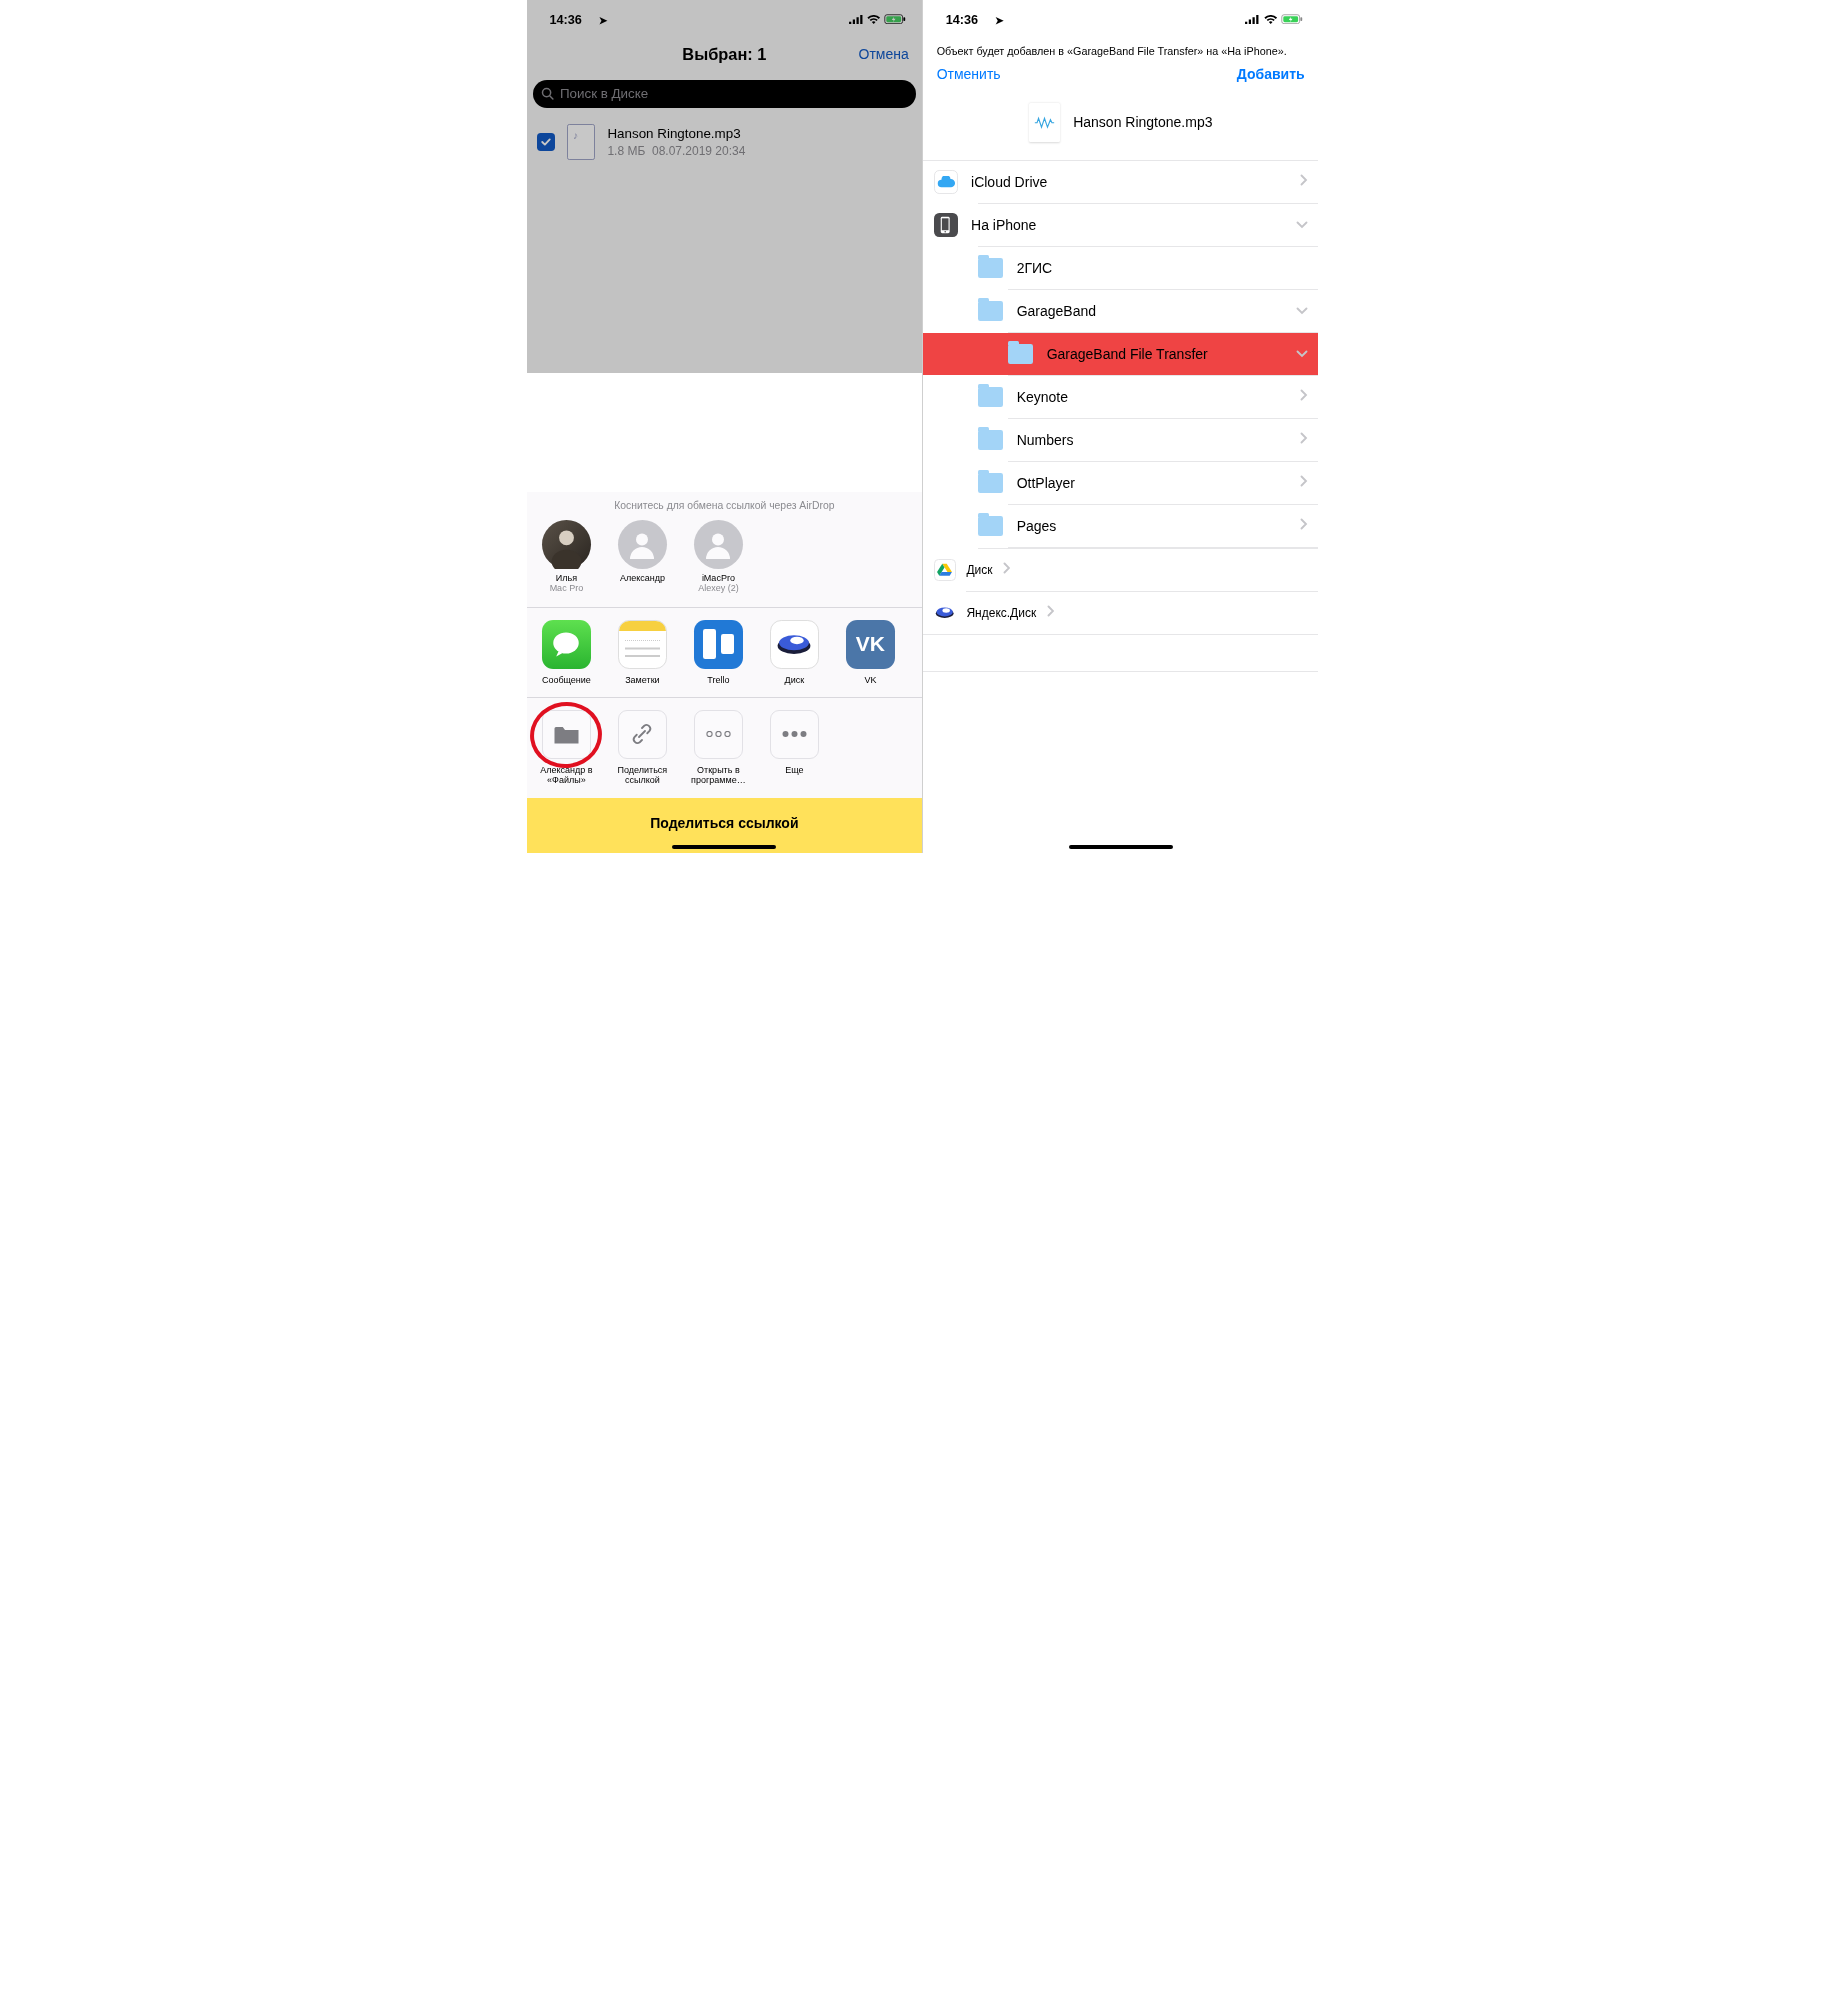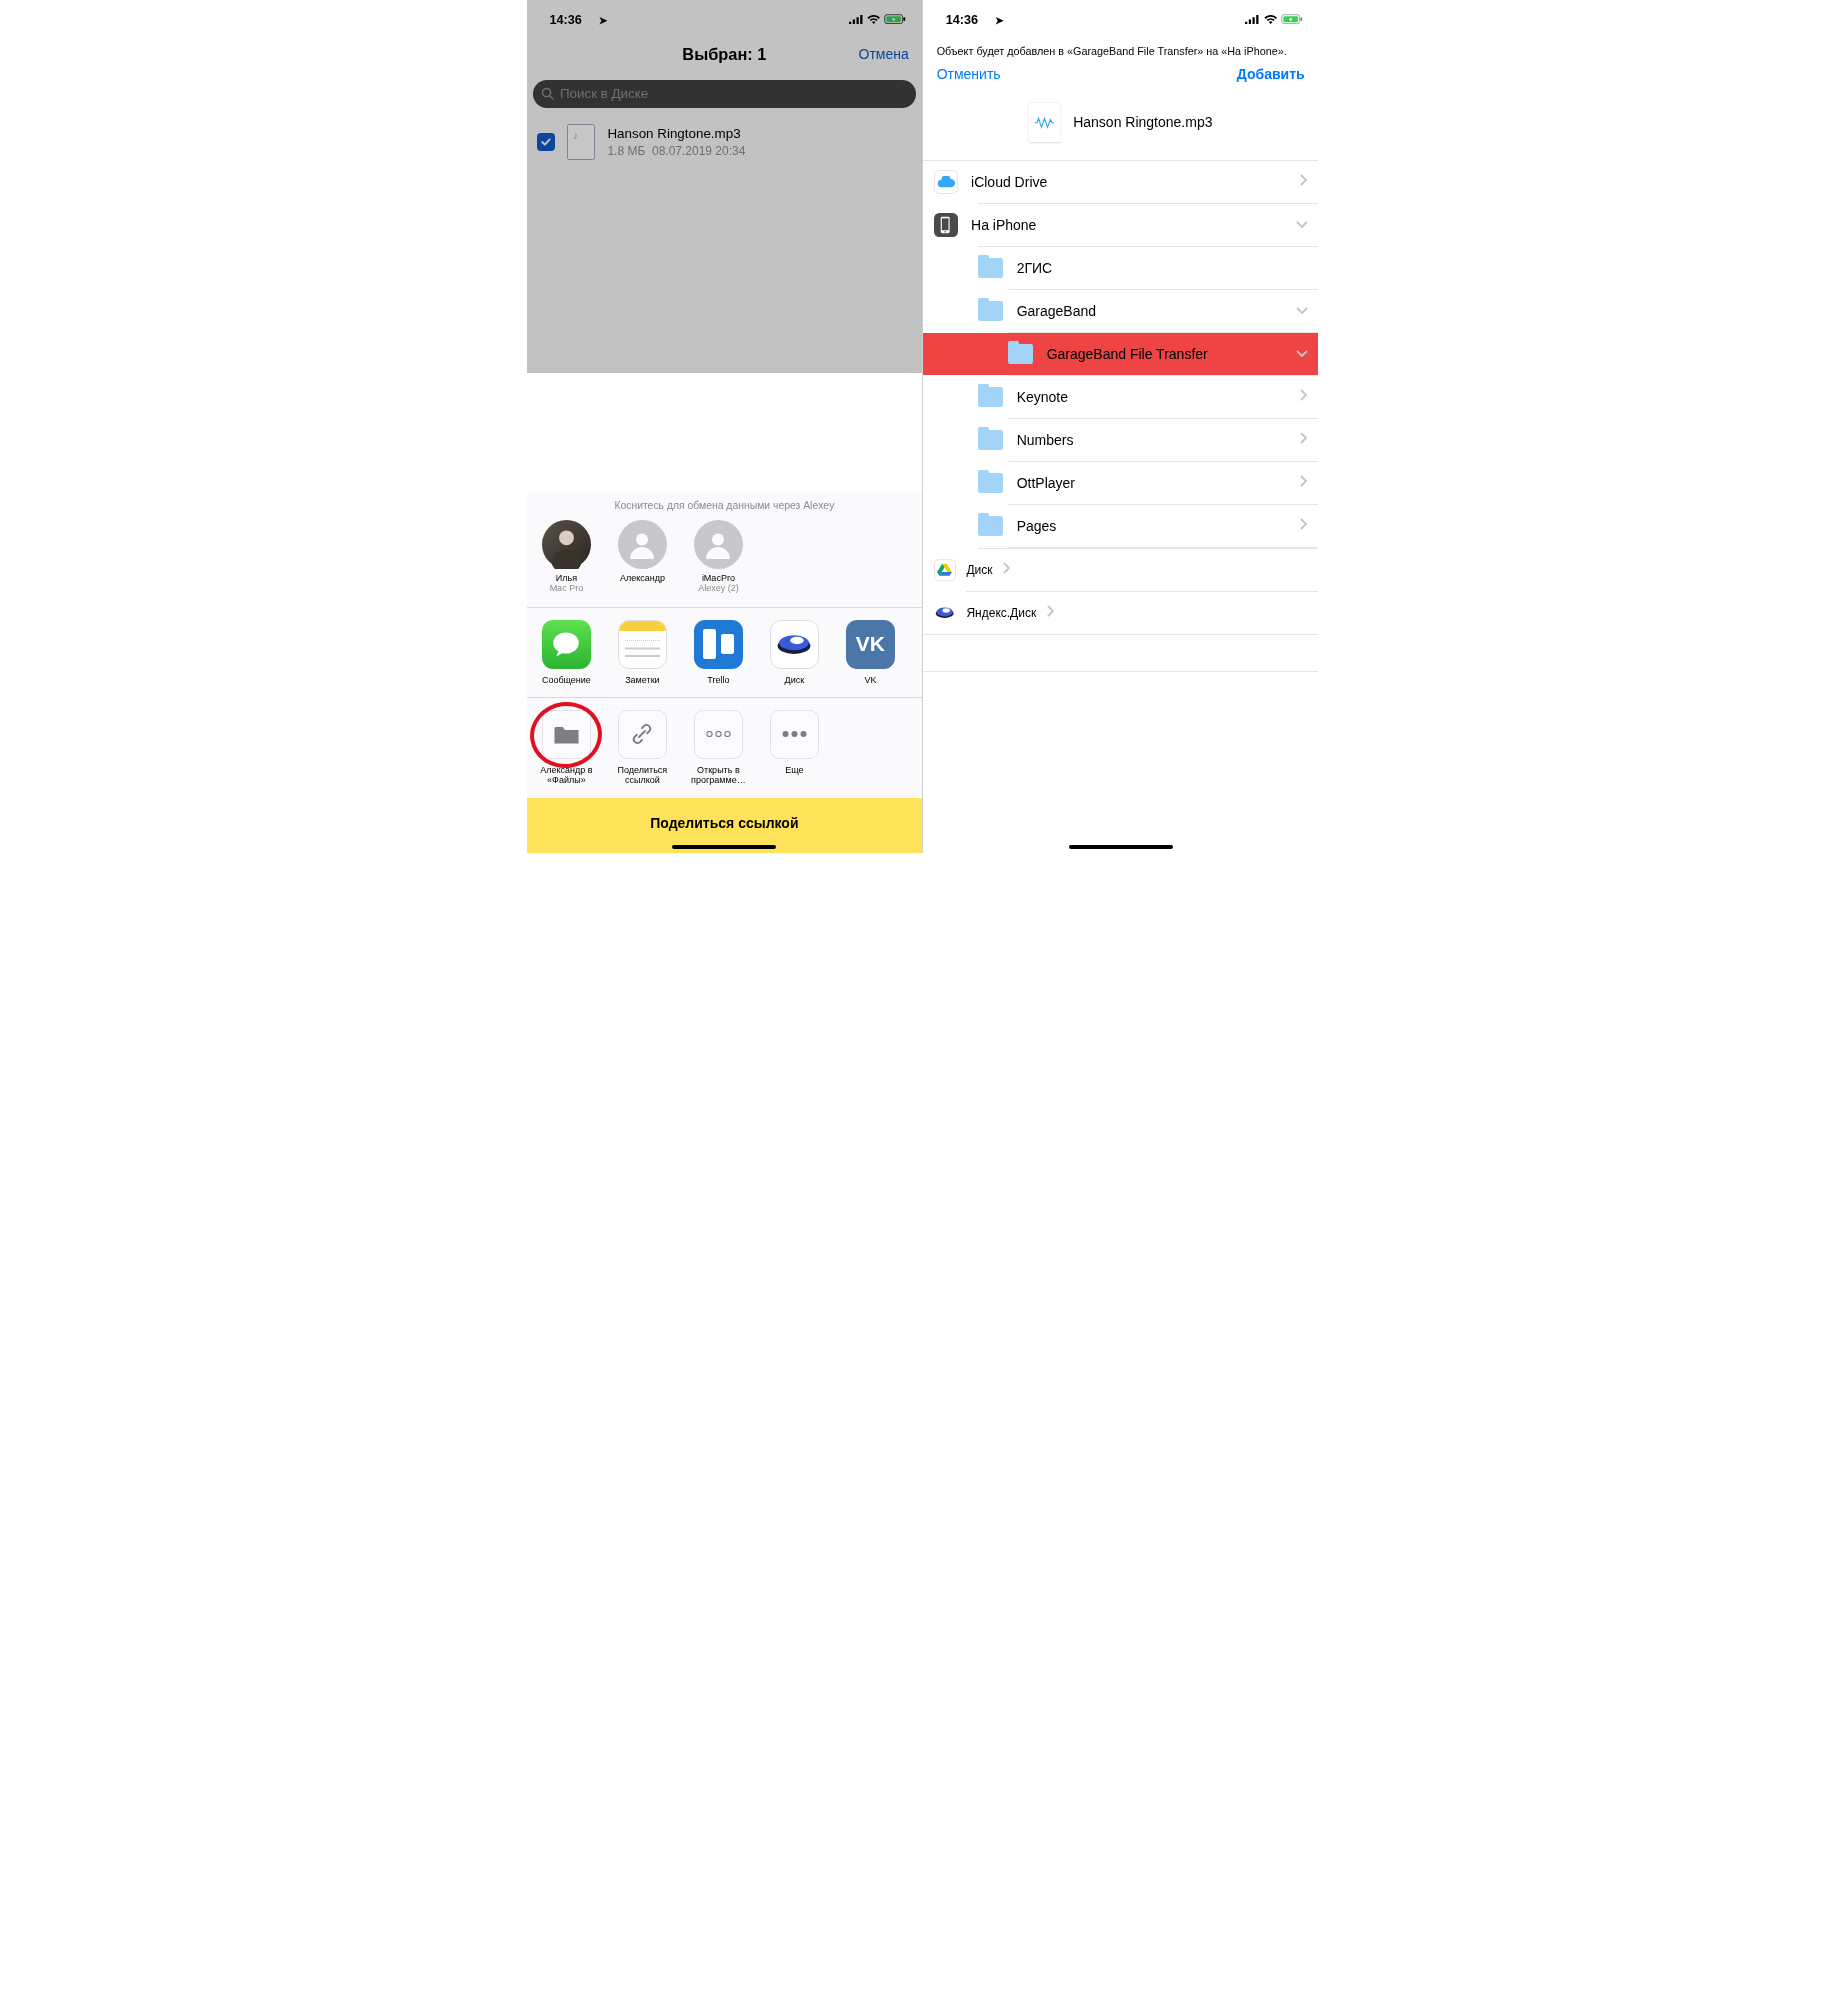--- a/index.html
+++ b/index.html
@@ -14,21 +14,21 @@
   .status-right { display:flex; align-items:center; gap:3.7px; }
   .loc-icon { font-size: 10.4px; }
 
   
   .dimmed { background: rgba(0,0,0,0.24); }
   .dimmed-inner{ filter: brightness(0.78) saturate(0.9);}
 
   .left-header { display:flex; align-items:center; justify-content:center; position:relative; height: 42px;}
   .left-title { font-size:16.4px; font-weight:700; color:#000;}
   .left-cancel { position:absolute; right:13px; font-size:14px; color:#0a5bd3;}
-  .search-bar { margin: 4.5px 6px; background: #404040; border-radius:14px; display:flex; align-items:center; padding:6.7px 7.5px; gap:6px;}
+  .search-bar { margin: 4.5px 6px; background: #000000; border-radius:14px; display:flex; align-items:center; padding:6.7px 7.5px; gap:6px;}
   .search-bar svg { flex-shrink:0;}
   .search-text { color:#8e8d93; font-size:13.4px;}
 
   .file-row { display:flex; align-items:center; padding: 12px 10.4px; gap:12px;}
   .checkbox { width:18px; height:18px; background:#0a5bd3; border-radius:3.7px; display:flex; align-items:center; justify-content:center; flex-shrink:0;}
   .checkbox svg { width:12px; height:12px;}
   .file-icon-l { width:28px; height:36px; border:1.5px solid #a0a5cb; border-radius:2.2px; position:relative; background:#fff;}
   .file-icon-l::before { content:"♪"; position:absolute; top:4.5px; left:4.5px; color:#a0a5cb; font-size:10.4px;}
   .file-info .fname { font-size:13.4px; color:#000;}
   .file-info .fmeta { font-size:12px; color:#8e8d93; margin-top:3px;}
@@ -150,21 +150,21 @@
         <div class="file-info">
           <div class="fname">Hanson Ringtone.mp3</div>
           <div class="fmeta"><span>1.8 МБ</span> &nbsp;<span>08.07.2019 20:34</span></div>
         </div>
       </div>
       <div style="height:201px;"></div>
     </div>
     </div>
 
     <div class="share-sheet">
-      <div class="airdrop-hint">Коснитесь для обмена данными через Alexey</div>
+      <div class="airdrop-hint">Коснитесь для обмена ссылкой через AirDrop</div>
       <div class="contacts-row">
         <div class="contact">
           <div class="avatar photo">
               <svg width="49" height="49" viewBox="0 0 66 66">
                 <circle cx="33" cy="24" r="10" fill="#d8cfc2"></circle>
                 <ellipse cx="33" cy="56" rx="20" ry="16" fill="#3a332b"></ellipse>
               </svg>
             </div>
           <div class="contact-name">Илья</div>
           <div class="contact-sub">Mac Pro</div>

